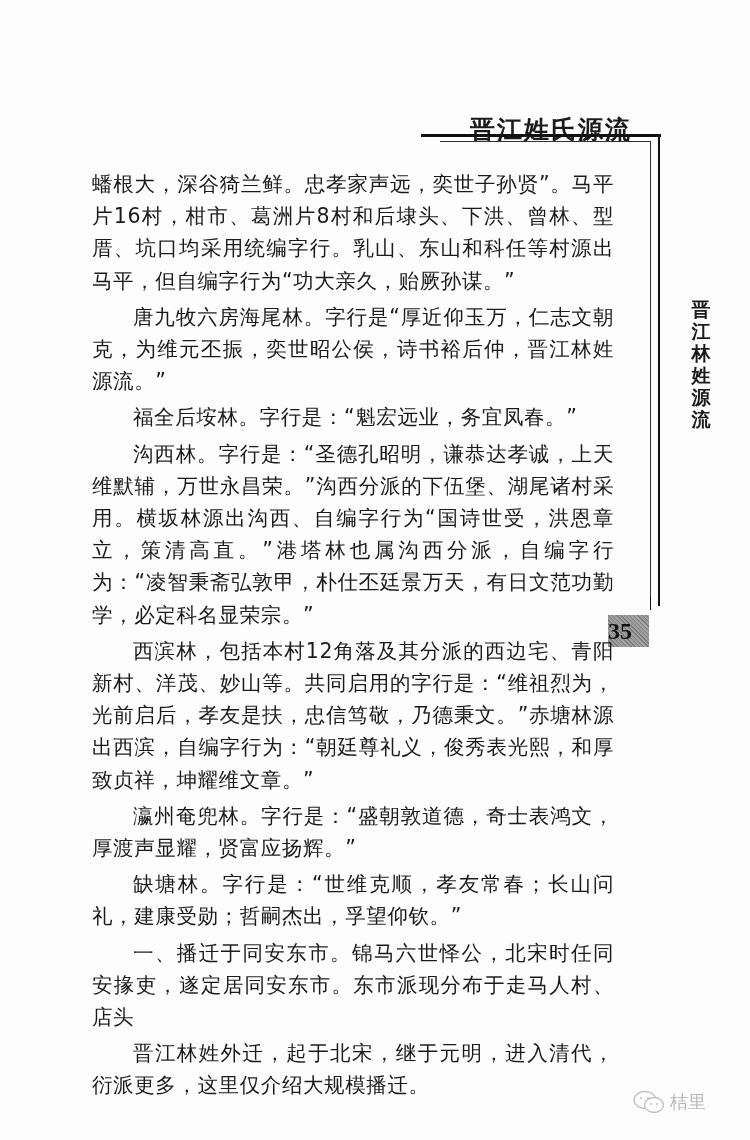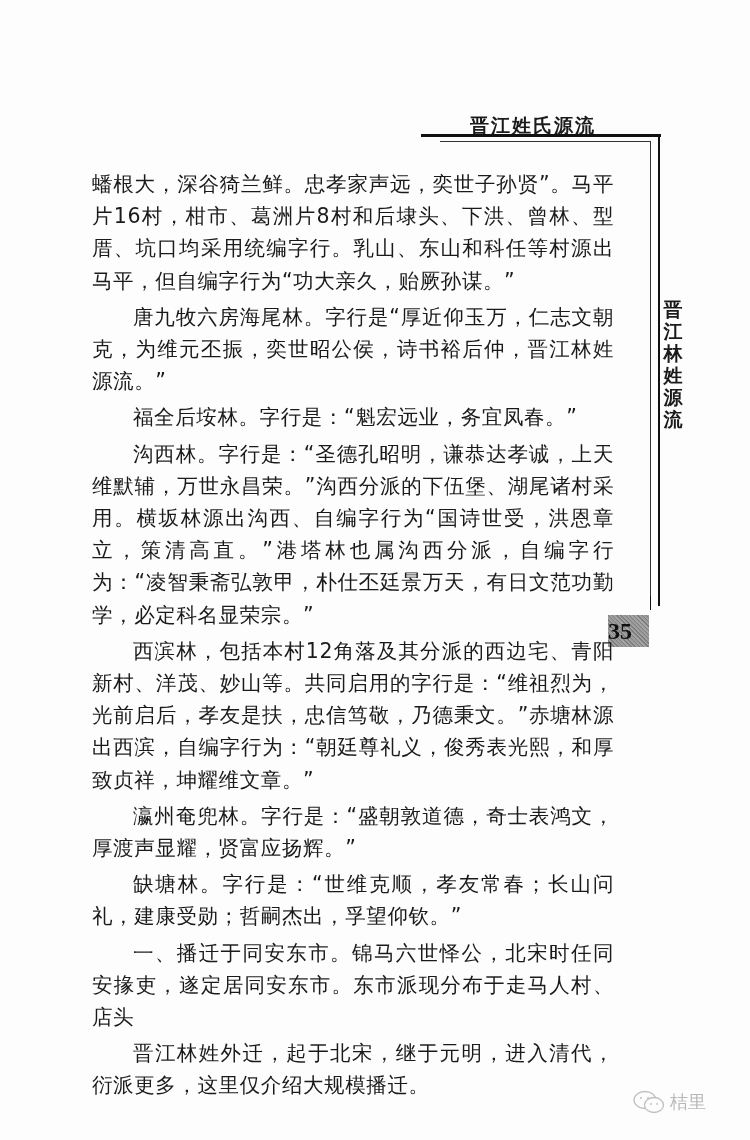--- a/index.html
+++ b/index.html
@@ -19,21 +19,21 @@
       position: absolute;
       left: 0; top: 0;
       width: 750px; height: 1140px;
       background: #fdfdfd;
     }
     
     .running-header {
       position: absolute;
       left: 470px;
       top: 113px;
-      font-size: 19px;
+      font-size: 25px;
       letter-spacing: 2px;
       font-weight: bold;
       color: #1a1a1a;
       font-family: "DejaVu Serif", "Liberation Serif", serif;
     }
     .header-rule-thick {
       position: absolute;
       left: 421px;
       top: 134px;
       width: 240px;
@@ -78,20 +78,21 @@
       position: absolute;
       left: 661px;
       top: 298px;
       width: 24px;
       font-size: 19px;
       line-height: 22px;
       font-weight: bold;
       text-align: center;
       color: #1a1a1a;
       word-break: break-all;
+      padding-left: 28px;
     }
     
     .page-number {
       position: absolute;
       left: 608px;
       top: 615px;
       width: 41px;
       height: 32px;
       background: repeating-linear-gradient(45deg, #9a9a9a 0 1px, #7e7e7e 1px 2px, #a6a6a6 2px 3px);
       color: #111;

